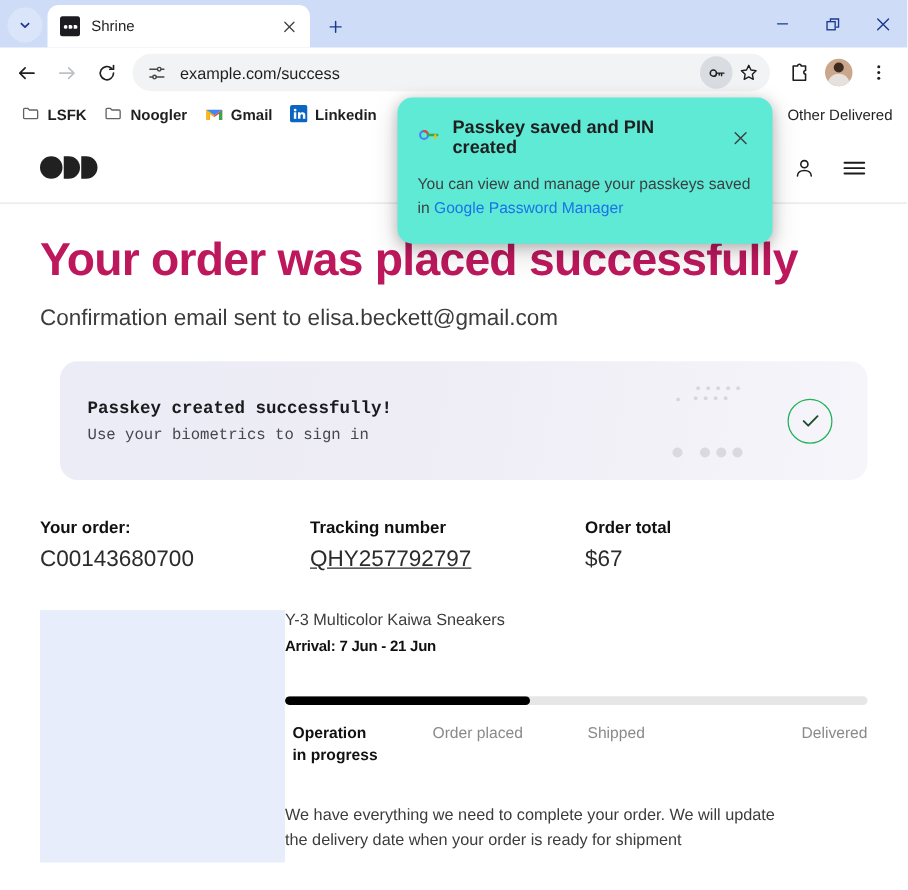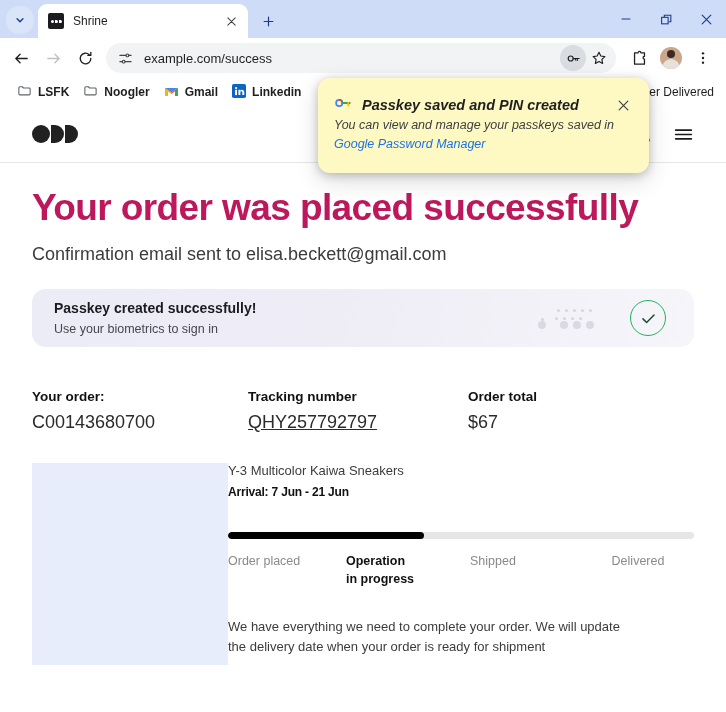--- a/index.html
+++ b/index.html
@@ -178,46 +178,45 @@
     font-size: 12px;
     color: #1f1f1f;
     padding: 3px 6px;
     cursor: pointer;
   }
 
   
   .popup {
     position: absolute;
     left: 318px; top: 78px;
-    width: 331px;
-    background: #fef9c3;
+    width: 300px;
+    background: #5eead4;
     border-radius: 12px;
     box-shadow: 0 2px 10px rgba(0,0,0,.22), 0 8px 24px rgba(0,0,0,.14);
     padding: 16px 16px 18px 16px;
     z-index: 50;
-    font-style: italic;
   }
   .popup-head {
     display: flex;
     align-items: center;
     gap: 10px;
   }
   .popup-title {
     flex: 1;
     font-size: 14.5px;
     font-weight: bold;
     color: #1f1f1f;
   }
   .popup-close {
     width: 20px; height: 20px;
     display:flex;align-items:center;justify-content:center;
     cursor: pointer; flex:0 0 auto;
   }
   .popup-body {
-    margin-top: 0;
+    margin-top: 12px;
     font-size: 12.5px;
     line-height: 1.55;
     color: #3c4043;
   }
   .popup-body a { color: #1a73e8; text-decoration: none; cursor: pointer; }
 
   
   .page {
     position: absolute;
     left: 0; top: 106px;
@@ -261,29 +260,30 @@
     line-height: 1.12;
   }
   .subline {
     font-size: 18px;
     color: #3c3c3c;
     padding: 0 32px;
     margin-top: 16px;
   }
 
   .passkey-banner {
-    margin: 24px 32px 0 32px;
-    height: 58px;
+    margin: 24px 32px 0 48px;
+    height: 95px;
     border-radius: 14px;
     background: linear-gradient(100deg,#ececf6 0%, #eeedf6 45%, #f6f5fa 100%);
     display: flex;
     align-items: center;
     padding: 0 22px;
     position: relative;
     overflow: hidden;
+    font-family: Liberation Mono, monospace;
   }
   .pb-text-title {
     font-size: 14px; font-weight: bold; color: #1b1b1f;
   }
   .pb-text-sub {
     font-size: 12.5px; color: #46464f; margin-top: 6px;
   }
   .pb-deco {
     position: absolute;
     right: 98px; top: 0; bottom: 0;
@@ -308,21 +308,21 @@
     right: 28px;
     width: 36px; height: 36px;
     border-radius: 50%;
     border: 1.6px solid #21b15a;
     display: flex; align-items: center; justify-content: center;
   }
 
   .order-meta {
     display: flex;
     padding: 0 32px;
-    margin-top: 42px;
+    margin-top: 30px;
   }
   .om-col { }
   .om-col.c1 { width: 216px; }
   .om-col.c2 { width: 220px; }
   .om-label { font-size: 13.5px; font-weight: bold; color: #111; }
   .om-value { font-size: 18px; color: #2b2b2b; margin-top: 8px; }
   .om-value.link { text-decoration: underline; cursor: pointer; }
 
   .product-row {
     display: flex;
@@ -359,21 +359,21 @@
   }
   .step {
     flex: 1;
     font-size: 12.5px;
     color: #8a8a8a;
     line-height: 1.42;
   }
   .step.active { color: #111; font-weight: bold; }
   .step.s2 { text-align: left; padding-left: 6px;}
   .step.s3 { text-align: left; padding-left: 12px;}
-  .step.s4 { text-align: center; }
+  .step.s4 { text-align: right; }
 
   .note {
     margin-top: 28px;
     font-size: 13px;
     color: #3c3c3c;
     line-height: 1.55;
     max-width: 400px;
   }
 
   h2.contact {
@@ -620,23 +620,23 @@
       <div class="product-img"></div>
       <div class="product-info">
         <div class="p-name">Y-3 Multicolor Kaiwa Sneakers</div>
         <div class="p-arrival">Arrival: 7 Jun - 21 Jun</div>
 
         <div class="progress-wrap">
           <div class="progress-track">
             <div class="progress-fill" id="progress-fill" style="width: 42%;"></div>
           </div>
           <div class="steps">
-            <div class="step s1">Order placed</div>
             <div class="step s2 active" style="white-space:pre-line;">Operation
 in progress</div>
+            <div class="step s1">Order placed</div>
             <div class="step s3">Shipped</div>
             <div class="step s4">Delivered</div>
           </div>
         </div>
 
         <div class="note">We have everything we need to complete your order. We will update the delivery date when your order is ready for shipment</div>
       </div>
     </div>
 
     <h2 class="contact">Contact us</h2>

